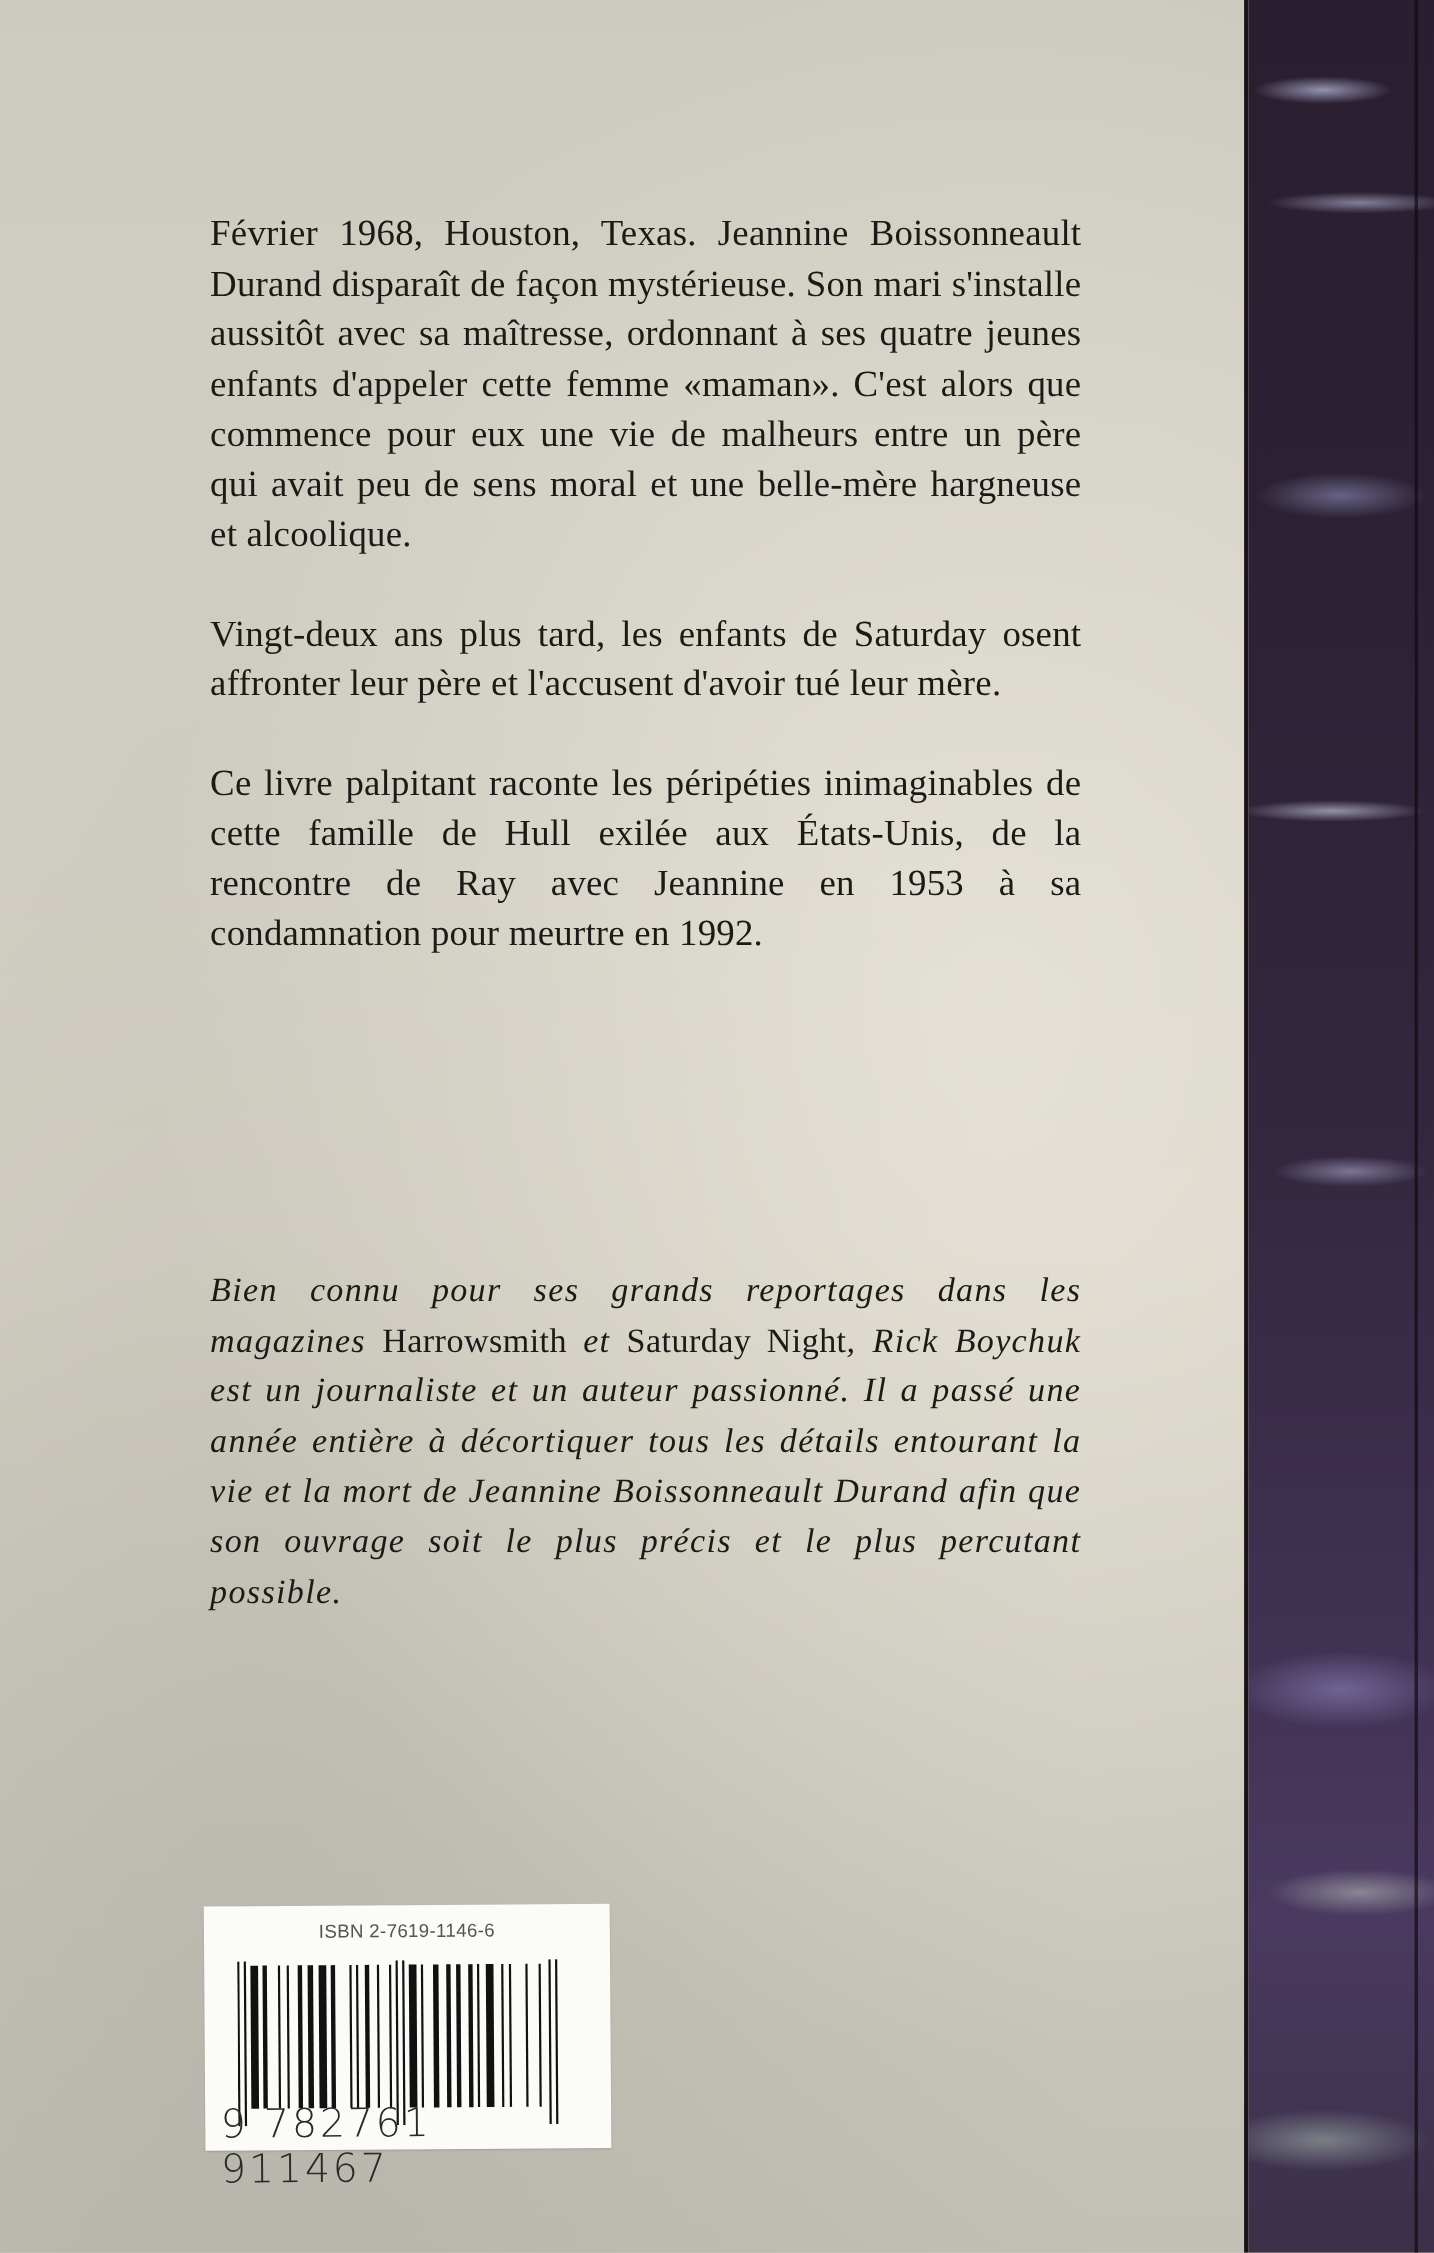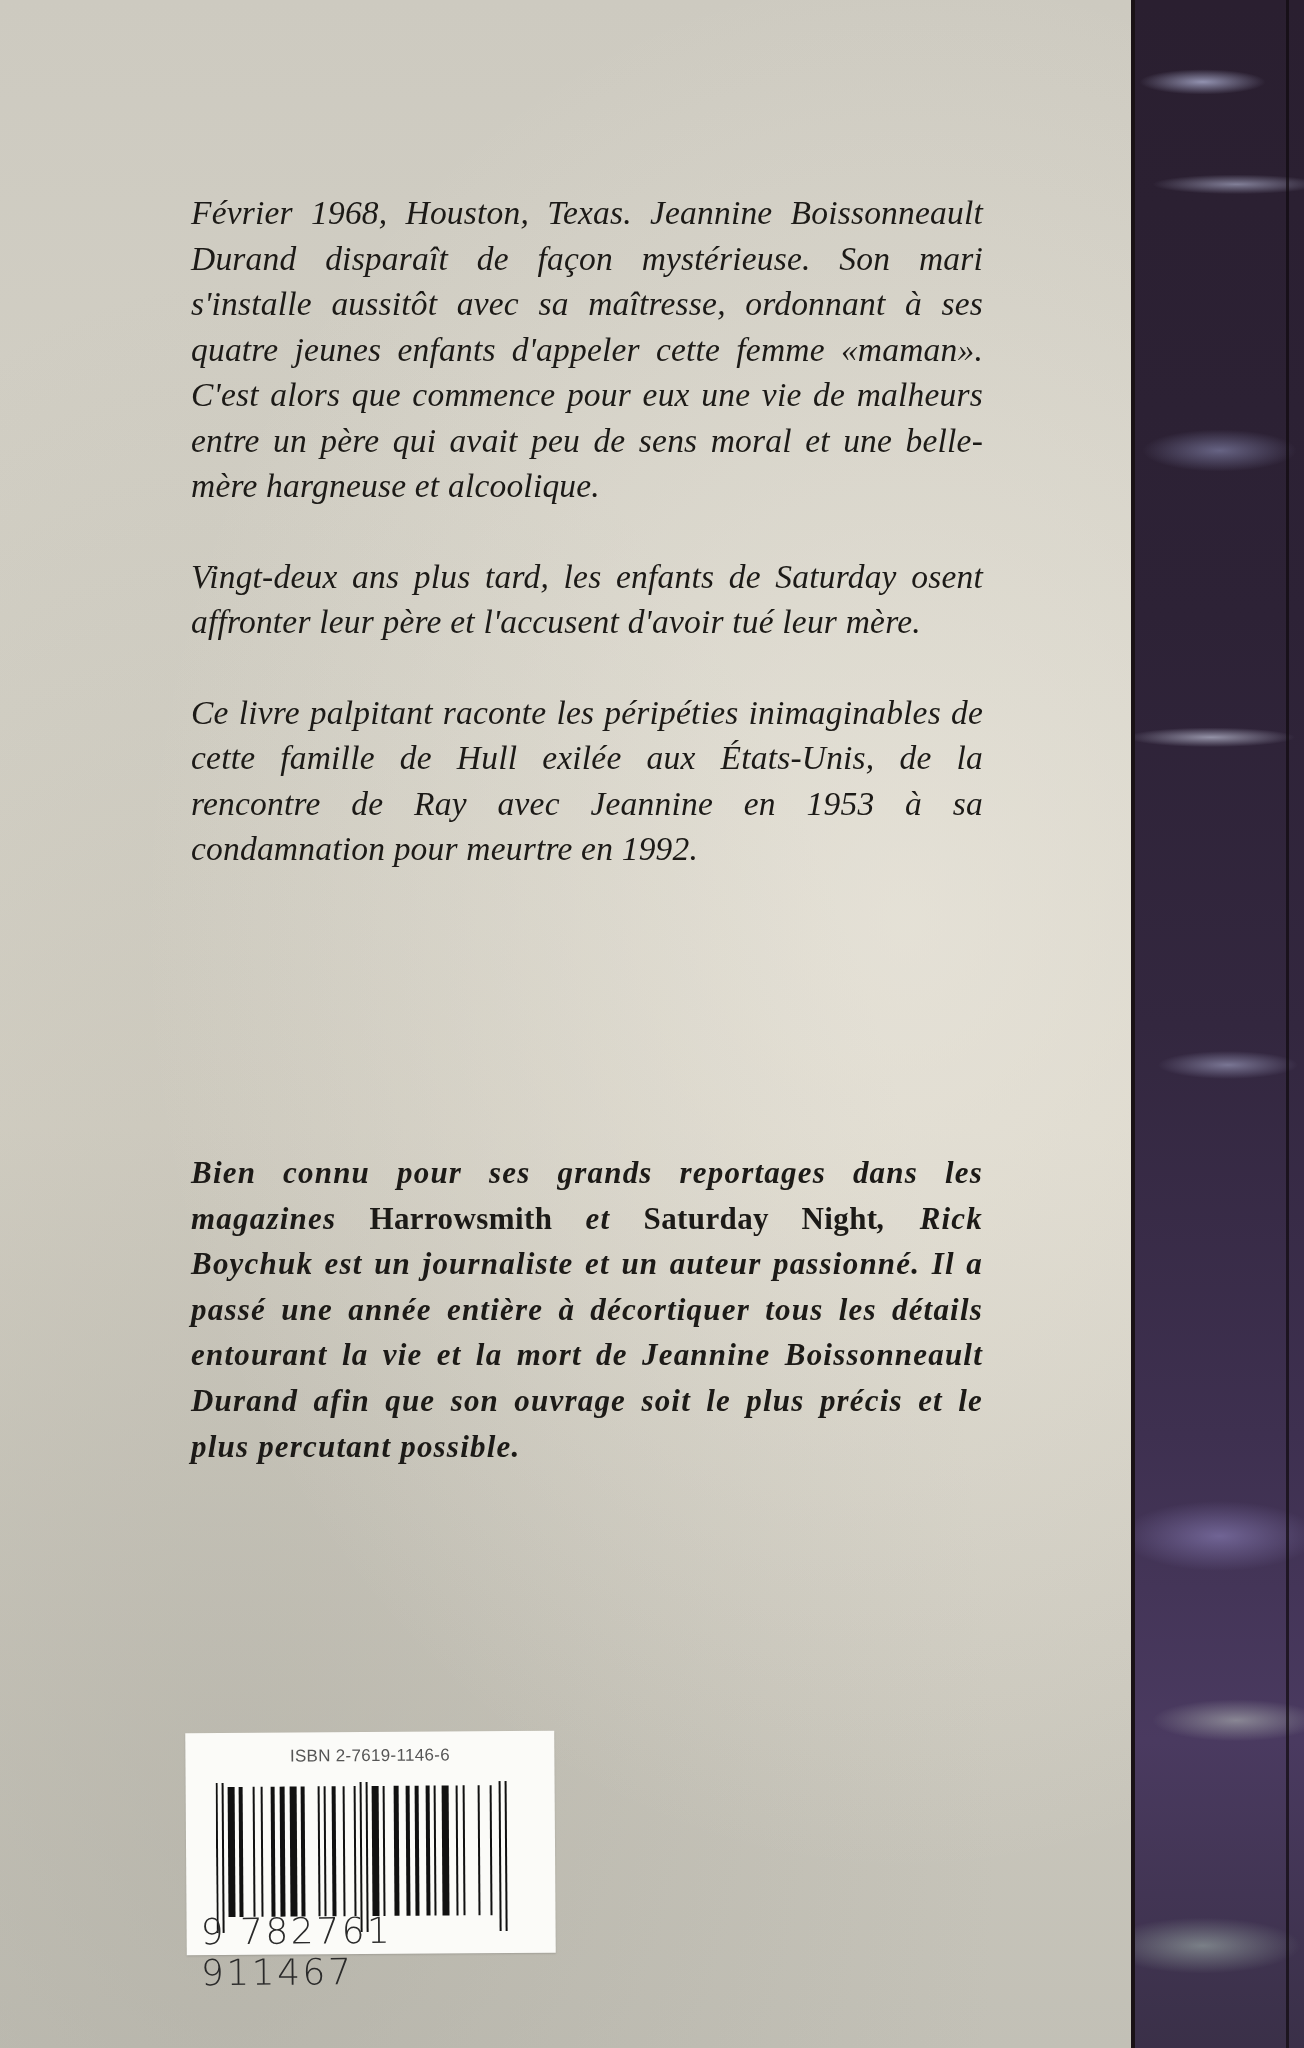--- a/index.html
+++ b/index.html
@@ -35,28 +35,28 @@
       position: absolute; left: 1286px; top: 0; width: 3px; height: 2048px;
       background: rgba(15,10,14,0.7);
     }
     .text-block {
       position: absolute; left: 191px; top: 190px; width: 792px;
       font-family: "Liberation Serif", "DejaVu Serif", serif;
       color: #1c1a17;
     }
     .para {
       margin: 0; font-size: 33.5px; line-height: 45.5px;
-      text-align: justify; letter-spacing: 0.2px; font-style: italic;
+      text-align: justify; letter-spacing: 0.2px;
     }
     .para + .para { margin-top: 45px; }
     .bio {
       position: absolute; left: 191px; top: 1150px; width: 792px;
       margin: 0; font-family: "Liberation Serif", "DejaVu Serif", serif;
       font-style: italic; font-size: 31px; line-height: 45.6px;
-      text-align: justify; color: #1c1a17; letter-spacing: 1.2px; font-weight: bold;
+      text-align: justify; color: #1c1a17; letter-spacing: 1.2px;
     }
     .bio .upright { font-style: normal; letter-spacing: 0.4px; }
     .barcode-label {
       position: absolute; left: 186px; top: 1732px; width: 369px; height: 222px;
       background: #fbfbf8;
       box-shadow: 0 1px 2px rgba(0,0,0,0.15);
       transform: rotate(-0.4deg);
     }
     .isbn-text {
       position: absolute; left: 0; top: 14px; width: 100%; text-align: center;

